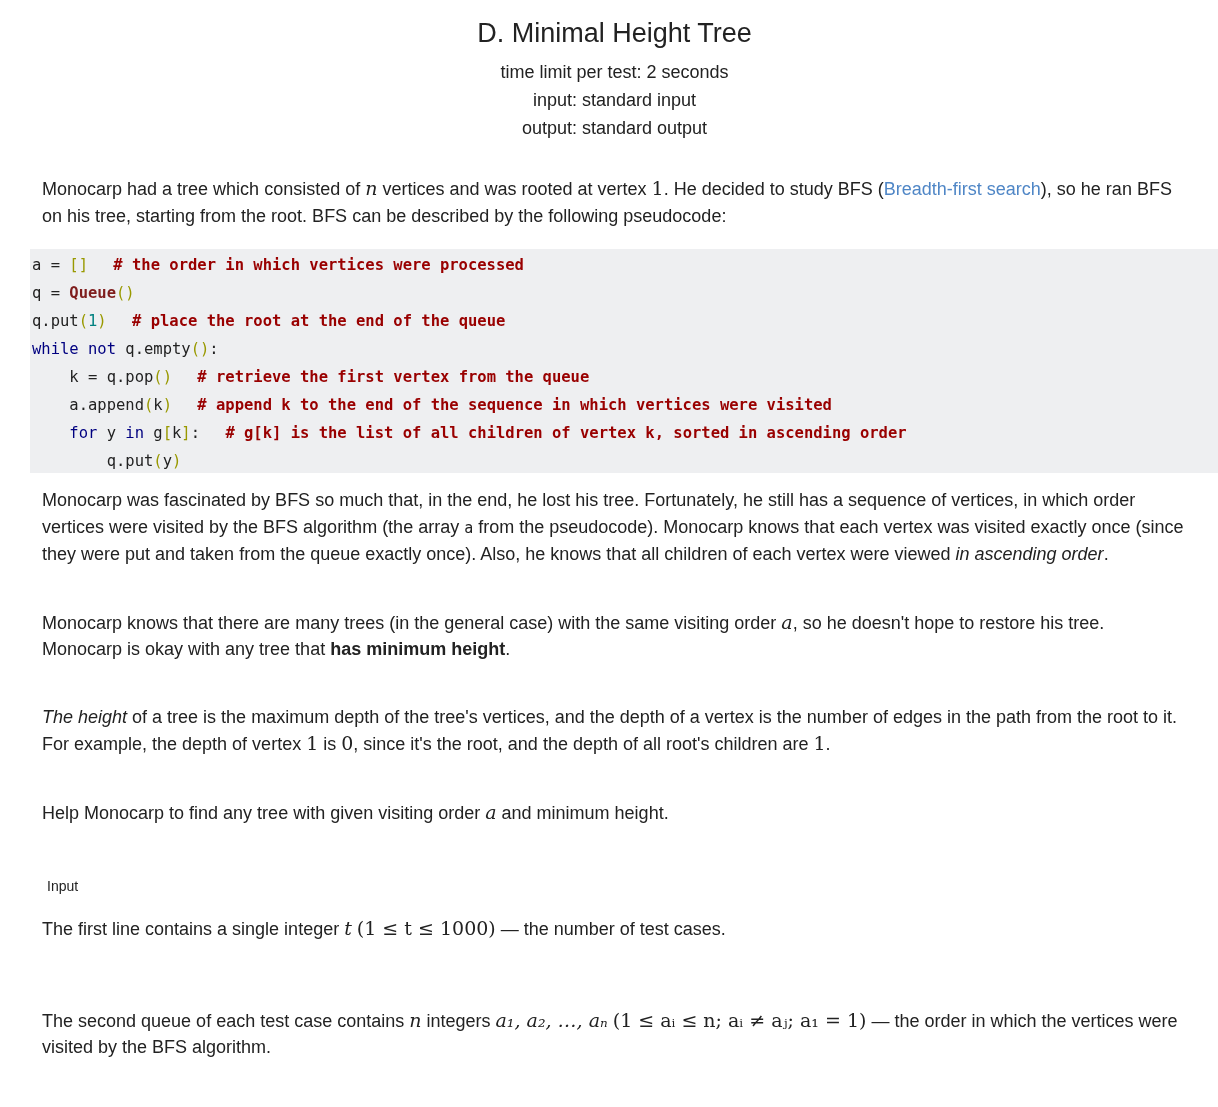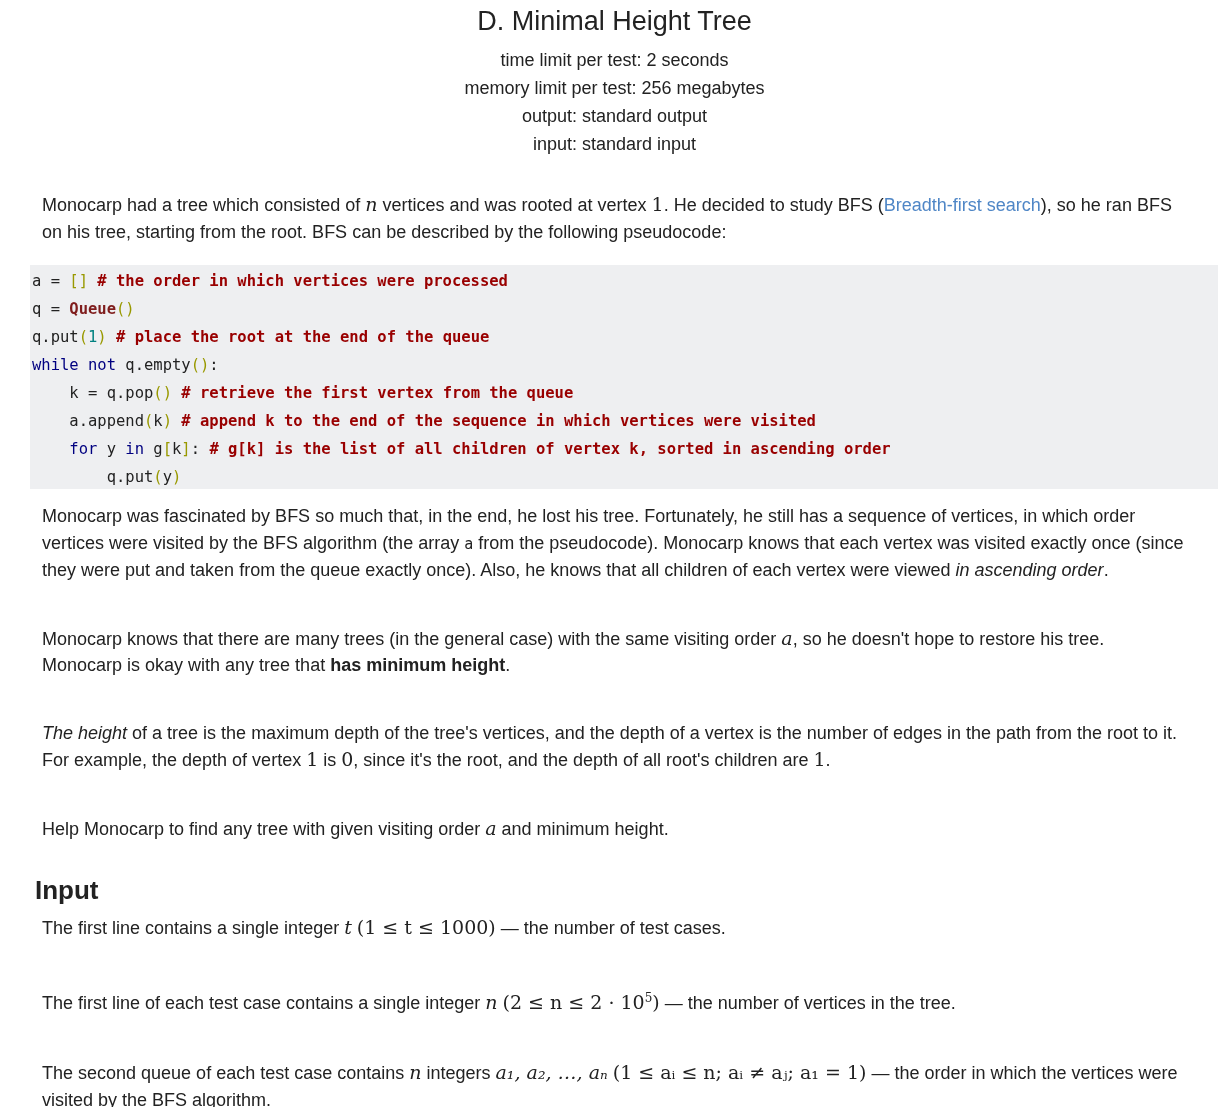--- a/index.html
+++ b/index.html
@@ -3,57 +3,56 @@
 <meta charset="utf-8">
 <style>
   html, body { margin: 0; padding: 0; background: #ffffff; }
   body {
     width: 1218px; height: 1107px; overflow: hidden;
     font-family: "Liberation Sans", sans-serif;
     color: #222222; font-size: 18px;
   }
   .page { position: relative; padding: 0 20px 0 31px; }
   .header { text-align: center; }
-  .title { font-size: 27px; line-height: 34px; padding-top: 4px; margin: 0; font-weight: normal; color: #222; }
+  .title { font-size: 27px; line-height: 34px; padding-top: 16px; margin: 0; font-weight: normal; color: #222; }
   .limits { font-size: 18px; line-height: 28px; margin-top: 8px; }
   .limits div { white-space: nowrap; }
   p { margin: 11px; line-height: 26.5px; }
   .m { font-family: "DejaVu Serif", "Liberation Serif", serif; font-style: italic; font-size: 19px; }
   .mn { font-family: "DejaVu Serif", "Liberation Serif", serif; font-size: 19px; }
   .link { color: #4f86c6; text-decoration: none; }
   .code {
     background: #eeeff1; margin: 20px -20px 14px -1px;
     padding: 2px 0 0 2px; height: 222px;
     font-family: "DejaVu Sans Mono", "Liberation Mono", monospace;
     font-size: 15.5px; line-height: 28px; color: #222;
     white-space: pre;
   }
-  .cm { color: #990000; font-weight: bold; }
+  .cm { color: #990000; font-weight: bold; margin-left: 16px; }
   .kw { color: #000080; font-weight: normal; }
   .fn { color: #7f1d1d; font-weight: bold; }
   .br { color: #999900; }
   .nu { color: #008080; }
   .mono-inline { font-family: "DejaVu Sans Mono", "Liberation Mono", monospace; font-size: 15px; }
-  .section-title { font-size: 26px; font-weight: bold; line-height: 26px; margin: 4px; }
+  .section-title { font-size: 14px; font-weight: normal; line-height: 26px; margin: 16px; }
   .gap-s { height: 19px; }
   .gap-m { height: 21px; }
   sup { font-size: 12px; }
 </style>
 </head>
 <body>
 
 <div class="page">
 
   <div class="header">
     <h1 class="title">D. Minimal Height Tree</h1>
     <div class="limits">
       <div>time limit per test: 2 seconds</div>
-      <div>memory limit per test: 256 megabytes</div>
+      <div>input: standard input</div>
       <div>output: standard output</div>
-      <div>input: standard input</div>
     </div>
   </div>
 
   <div style="height:22px"></div>
 
   <p><span>Monocarp had a tree which consisted of </span><span class="m">n</span><span> vertices and was rooted at vertex </span><span class="mn">1</span><span>. He decided to study BFS (</span><a class="link" href="#">Breadth-first search</a><span>), so he ran BFS on his tree, starting from the root. BFS can be described by the following pseudocode:</span></p>
 
   <div class="code"><div>a = <span class="br">[]</span> <span class="cm"># the order in which vertices were processed</span></div><div>q = <span class="fn">Queue</span><span class="br">()</span></div><div>q.put<span class="br">(</span><span class="nu">1</span><span class="br">)</span> <span class="cm"># place the root at the end of the queue</span></div><div><span class="kw">while</span> <span class="kw">not</span> q.empty<span class="br">()</span>:</div><div>    k = q.pop<span class="br">()</span> <span class="cm"># retrieve the first vertex from the queue</span></div><div>    a.append<span class="br">(</span>k<span class="br">)</span> <span class="cm"># append k to the end of the sequence in which vertices were visited</span></div><div>    <span class="kw">for</span> y <span class="kw">in</span> g<span class="br">[</span>k<span class="br">]</span>: <span class="cm"># g[k] is the list of all children of vertex k, sorted in ascending order</span></div><div>        q.put<span class="br">(</span>y<span class="br">)</span></div></div>
 
   <p><span>Monocarp was fascinated by BFS so much that, in the end, he lost his tree. Fortunately, he still has a sequence of vertices, in which order vertices were visited by the BFS algorithm (the array </span><span class="mono-inline">a</span><span> from the pseudocode). Monocarp knows that each vertex was visited exactly once (since they were put and taken from the queue exactly once). Also, he knows that all children of each vertex were viewed </span><em>in ascending order</em><span>.</span></p>
@@ -70,21 +69,20 @@
 
   <p><span>Help Monocarp to find any tree with given visiting order </span><span class="m">a</span><span> and minimum height.</span></p>
 
   <div style="height:20px"></div>
 
   <h2 class="section-title">Input</h2>
   <p><span>The first line contains a single integer </span><span class="m">t</span> <span class="mn">(1 ≤ t ≤ 1000)</span><span> — the number of test cases.</span></p>
 
   <div class="gap-m"></div>
 
-  <p><span>The first line of each test case contains a single integer </span><span class="m">n</span> <span class="mn"><span>(2 ≤ n ≤ 2 · 10</span><sup>5</sup><span>)</span></span><span> — the number of vertices in the tree.</span></p>
 
   <div class="gap-m"></div>
 
   <p><span>The second queue of each test case contains </span><span class="m">n</span><span> integers </span><span class="m">a₁, a₂, …, aₙ</span> <span class="mn">(1 ≤ aᵢ ≤ n; aᵢ ≠ aⱼ; a₁ = 1)</span><span> — the order in which the vertices were visited by the BFS algorithm.</span></p>
 
   <div class="gap-m"></div>
 
 
   <div style="height:20px"></div>
 

